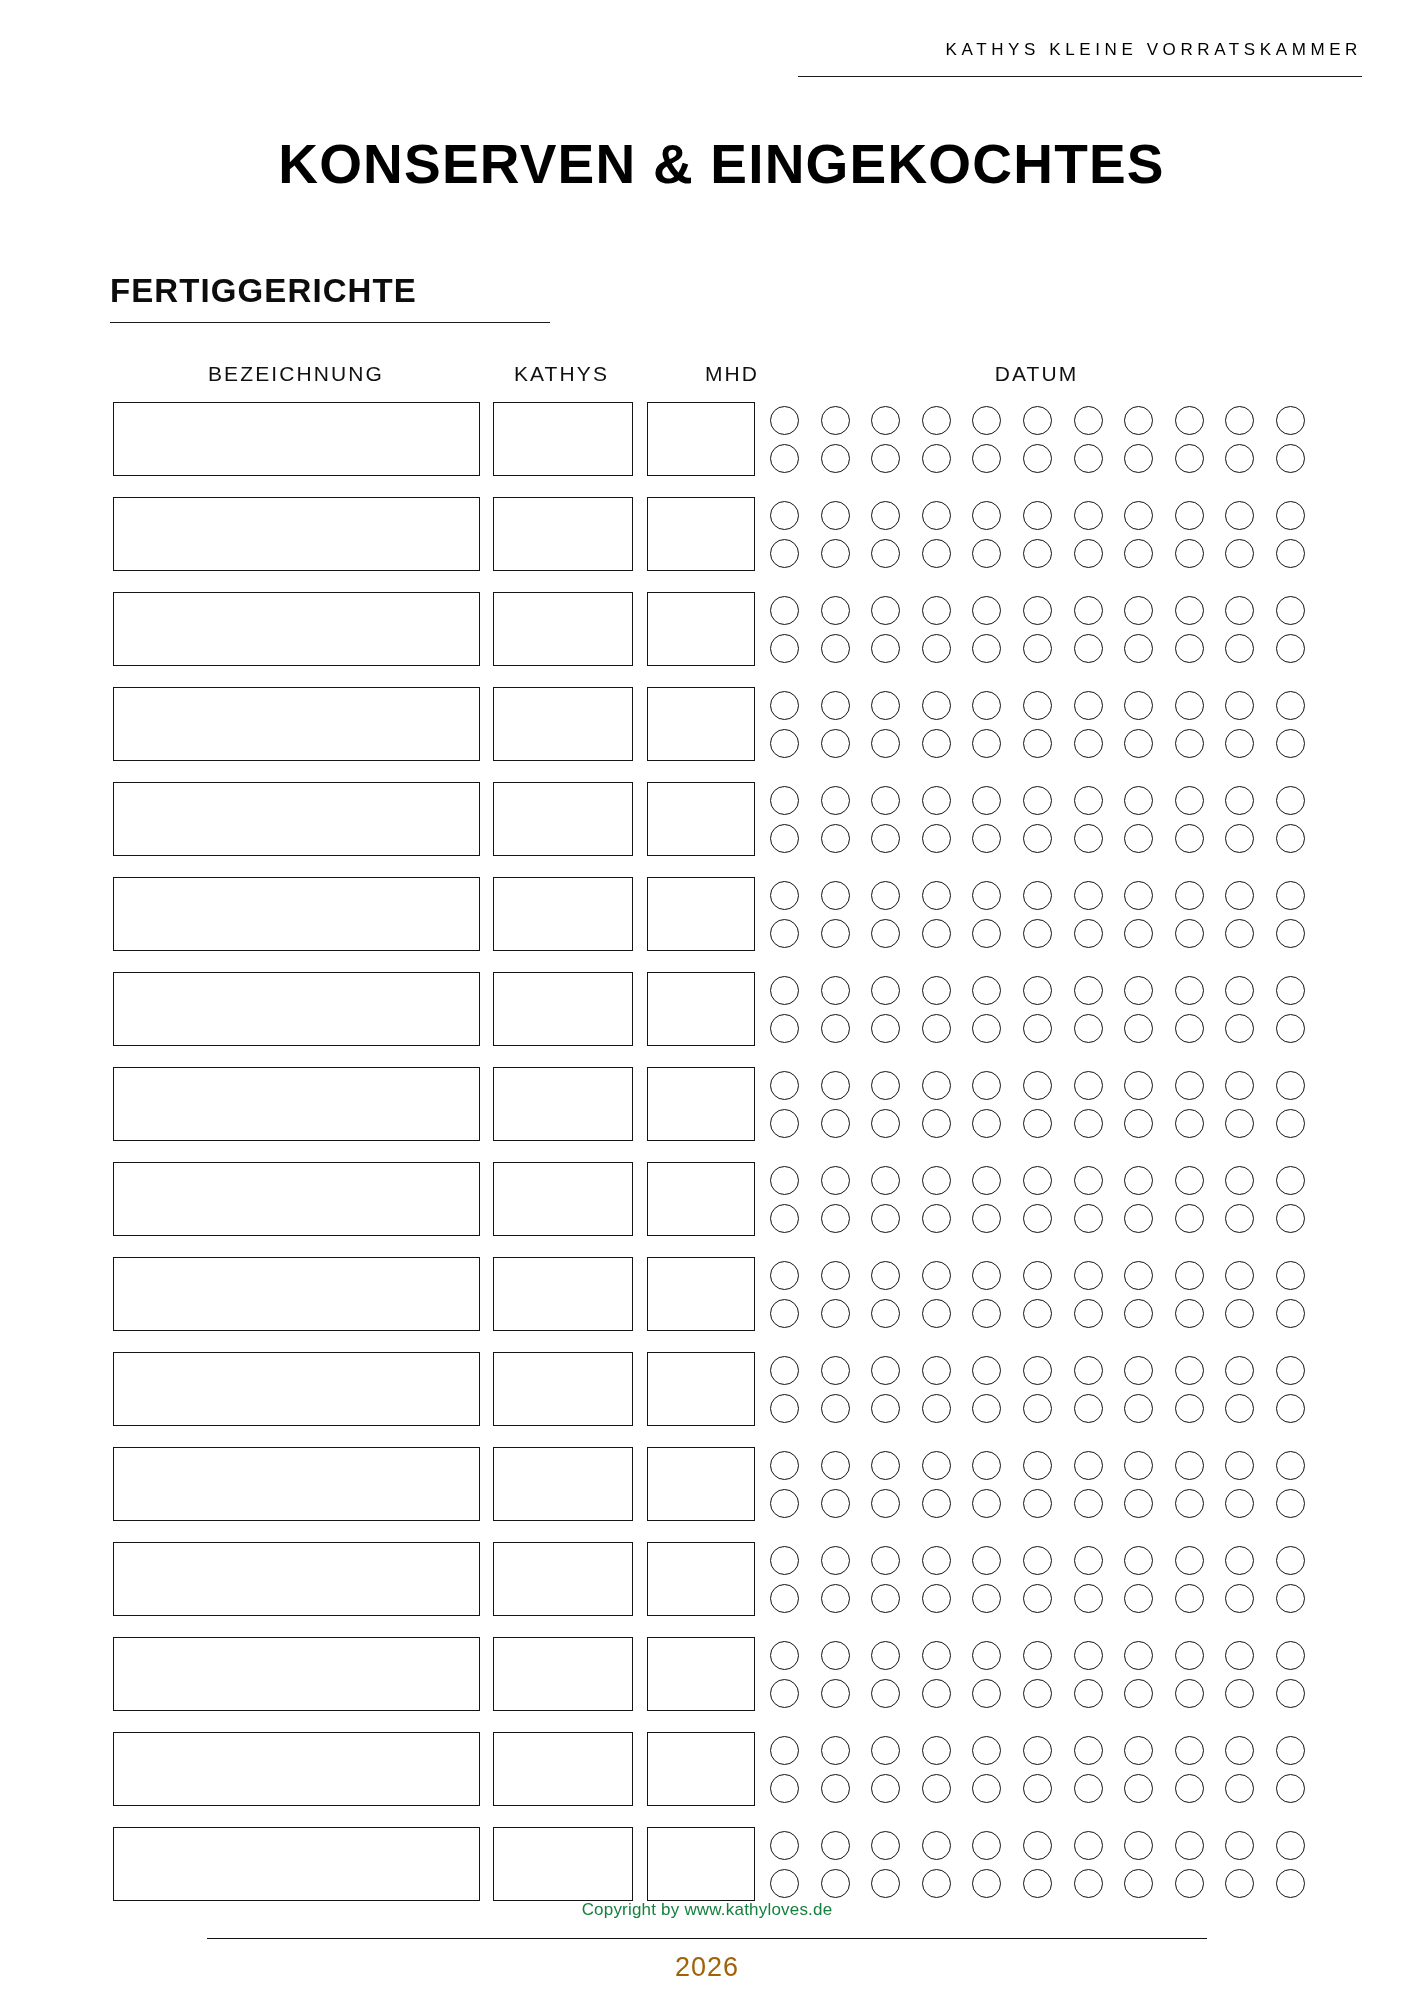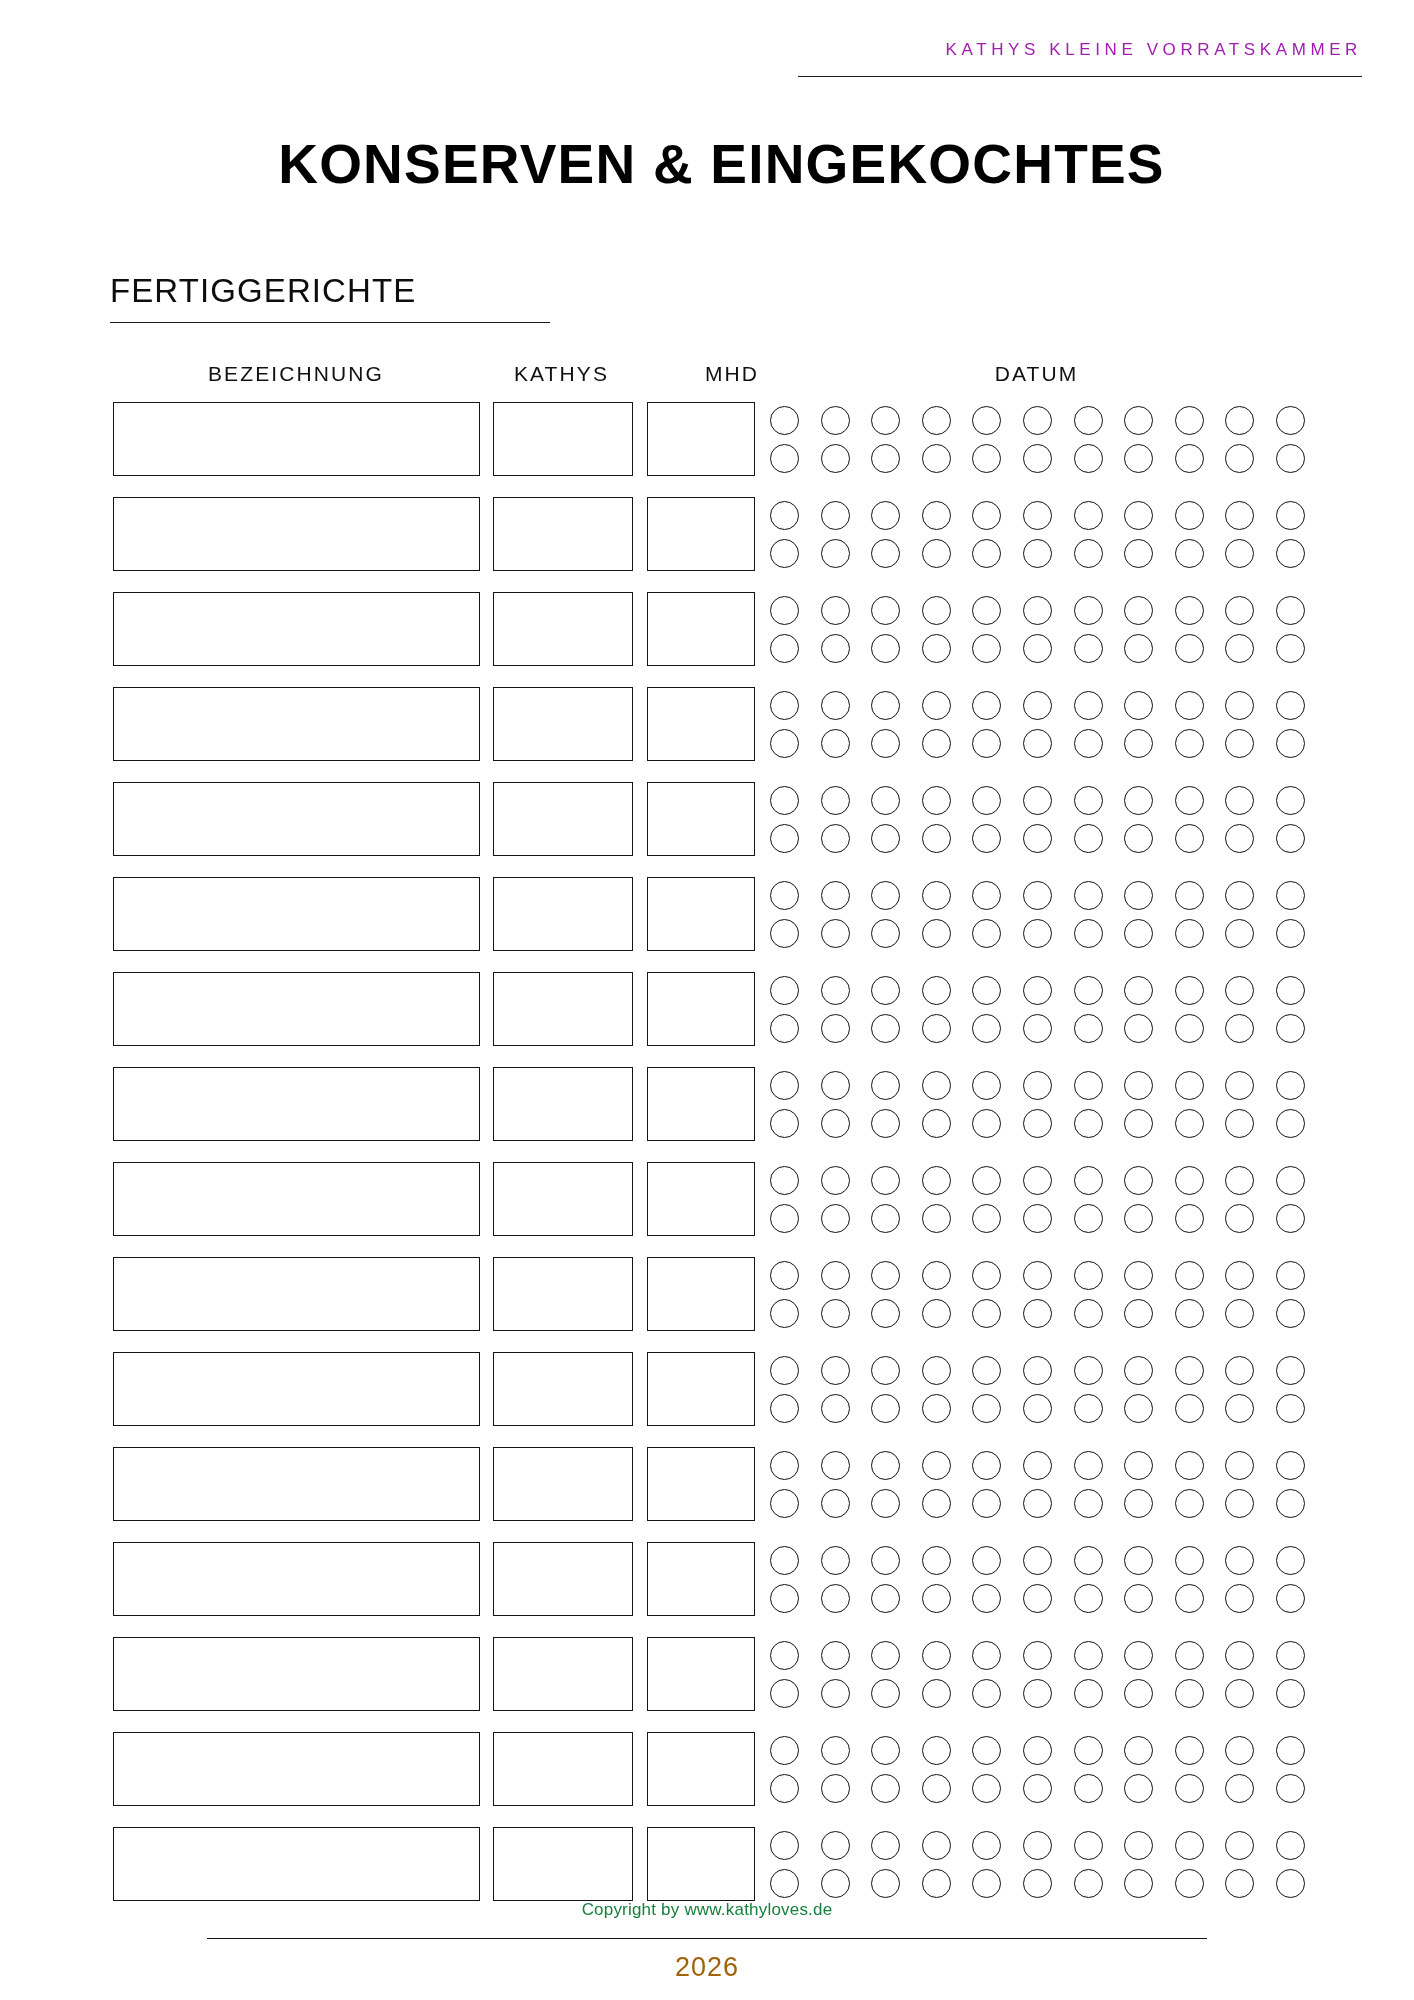--- a/index.html
+++ b/index.html
@@ -27,21 +27,21 @@
   .brand-header {
     position: absolute;
     top: 40px;
     left: 0;
     right: 52px;
     text-align: right;
   }
   .brand-text {
     font-size: 17px;
     letter-spacing: 4.6px;
-    color: #a21caf;
+    color: #000000;
     font-weight: 400;
     white-space: nowrap;
   }
   .brand-rule {
     position: absolute;
     top: 76px;
     left: 798px;
     right: 52px;
     height: 0;
     border-top: 1.6px solid #1b1b1b;
@@ -63,21 +63,21 @@
   }
 
   
   .section-wrap {
     position: absolute;
     top: 272px;
     left: 110px;
   }
   .section-title {
     font-size: 33px;
-    font-weight: 400;
+    font-weight: 700;
     letter-spacing: 1.1px;
     color: #0d0d0d;
     padding-bottom: 10px;
     display: inline-block;
   }
   .section-rule {
     width: 440px;
     border-top: 1.8px solid #1b1b1b;
     margin-top: 2px;
   }

